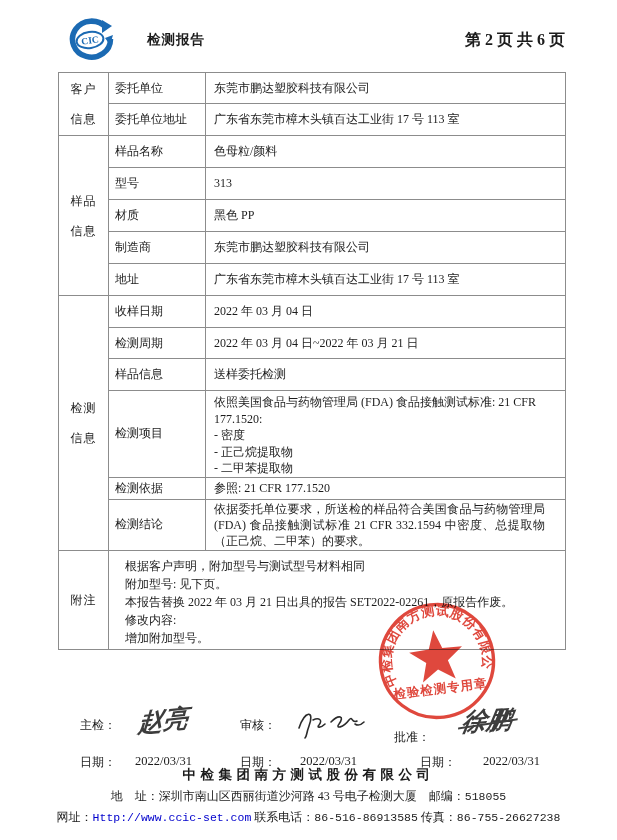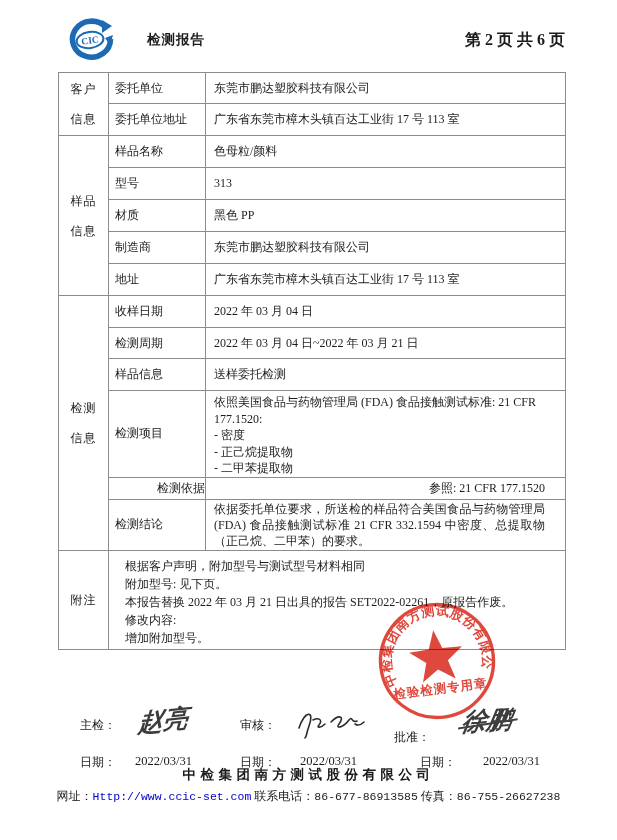--- a/index.html
+++ b/index.html
@@ -22,21 +22,21 @@
   .report-no{margin-left:36px;font-size:13px;font-weight:bold;white-space:nowrap;}
   .page-info{margin-left:auto;font-size:16px;font-weight:bold;white-space:nowrap;}
   
   table.report{position:absolute;left:58px;top:72px;width:507px;border-collapse:collapse;table-layout:fixed;border-radius:8px;}
   table.report td{border:1px solid var(--line);font-size:12px;vertical-align:middle;color:var(--ink);}
   col.c1{width:50px;} col.c2{width:97px;} col.c3{width:360px;}
   td.sec{text-align:center;}
   .secname{width:26px;margin:0 auto;line-height:30px;letter-spacing:1px;}
   td.label{padding-left:6px;}
   td.value{padding-left:8px;padding-right:20px;}
-  tr.h31{height:31px;} tr.h32{height:32px;} tr.h22{height:22px;text-align:right;}
+  tr.h31{height:31px;} tr.h32{height:32px;} tr.h22{height:22px;}
   tr.hproject{height:83px;} tr.hconclusion{height:49px;} tr.hnotes{height:99px;}
   td.pre{white-space:pre-line;vertical-align:top;}
   td.project-value{line-height:16.5px;padding-top:3px;}
   td.conclusion-value{line-height:16px;text-align:justify;padding-top:1px;padding-bottom:1px;}
   td.notes-cell{line-height:18px;padding-top:5px;padding-left:16px;}
   
   .sig-area{position:absolute;left:0;top:16px;width:540px;height:840px;pointer-events:none;}
   .sig-label{position:absolute;font-size:12px;white-space:nowrap;}
   .sig-name{position:absolute;font-size:25px;font-weight:700;font-style:italic;
     color:#222;transform:rotate(-6deg) skewX(-10deg);white-space:nowrap;opacity:.88;}
@@ -191,14 +191,15 @@
     <text font-size="13.2" letter-spacing="0.4">
       <textPath href="#sealArc" startOffset="1">中检集团南方测试股份有限公司</textPath>
     </text>
     <polygon class="seal-fill" points="65,34 71.8,52.7 91.6,53.3 75.9,65.6 81.5,84.7 65,73.5 48.5,84.7 54.1,65.6 38.4,53.3 58.2,52.7"></polygon>
     <text x="65" y="97" font-size="12.5" text-anchor="middle" letter-spacing="1">检验检测专用章</text>
   </g>
 </svg>
 
 <div class="footer">
   <div class="footer-company">中检集团南方测试股份有限公司</div>
-  <div class="footer-line"><span>网址：</span><span class="mono url">Http://www.ccic-set.com</span><span> 联系电话：</span><span class="mono">86-677-86913585</span><span> 传真：</span><span class="mono">86-755-26627238</span></div>
+  <div class="footer-line"><span>地　址：</span><span>深圳市南山区西丽街道沙河路 43 号电子检测大厦</span><span>　邮编：</span><span class="mono">518055</span></div>
+  <div class="footer-line"><span>网址：</span><span class="mono url">Http://www.ccic-set.com</span><span> 联系电话：</span><span class="mono">86-516-86913585</span><span> 传真：</span><span class="mono">86-755-26627238</span></div>
 </div>
 
 </body></html>

